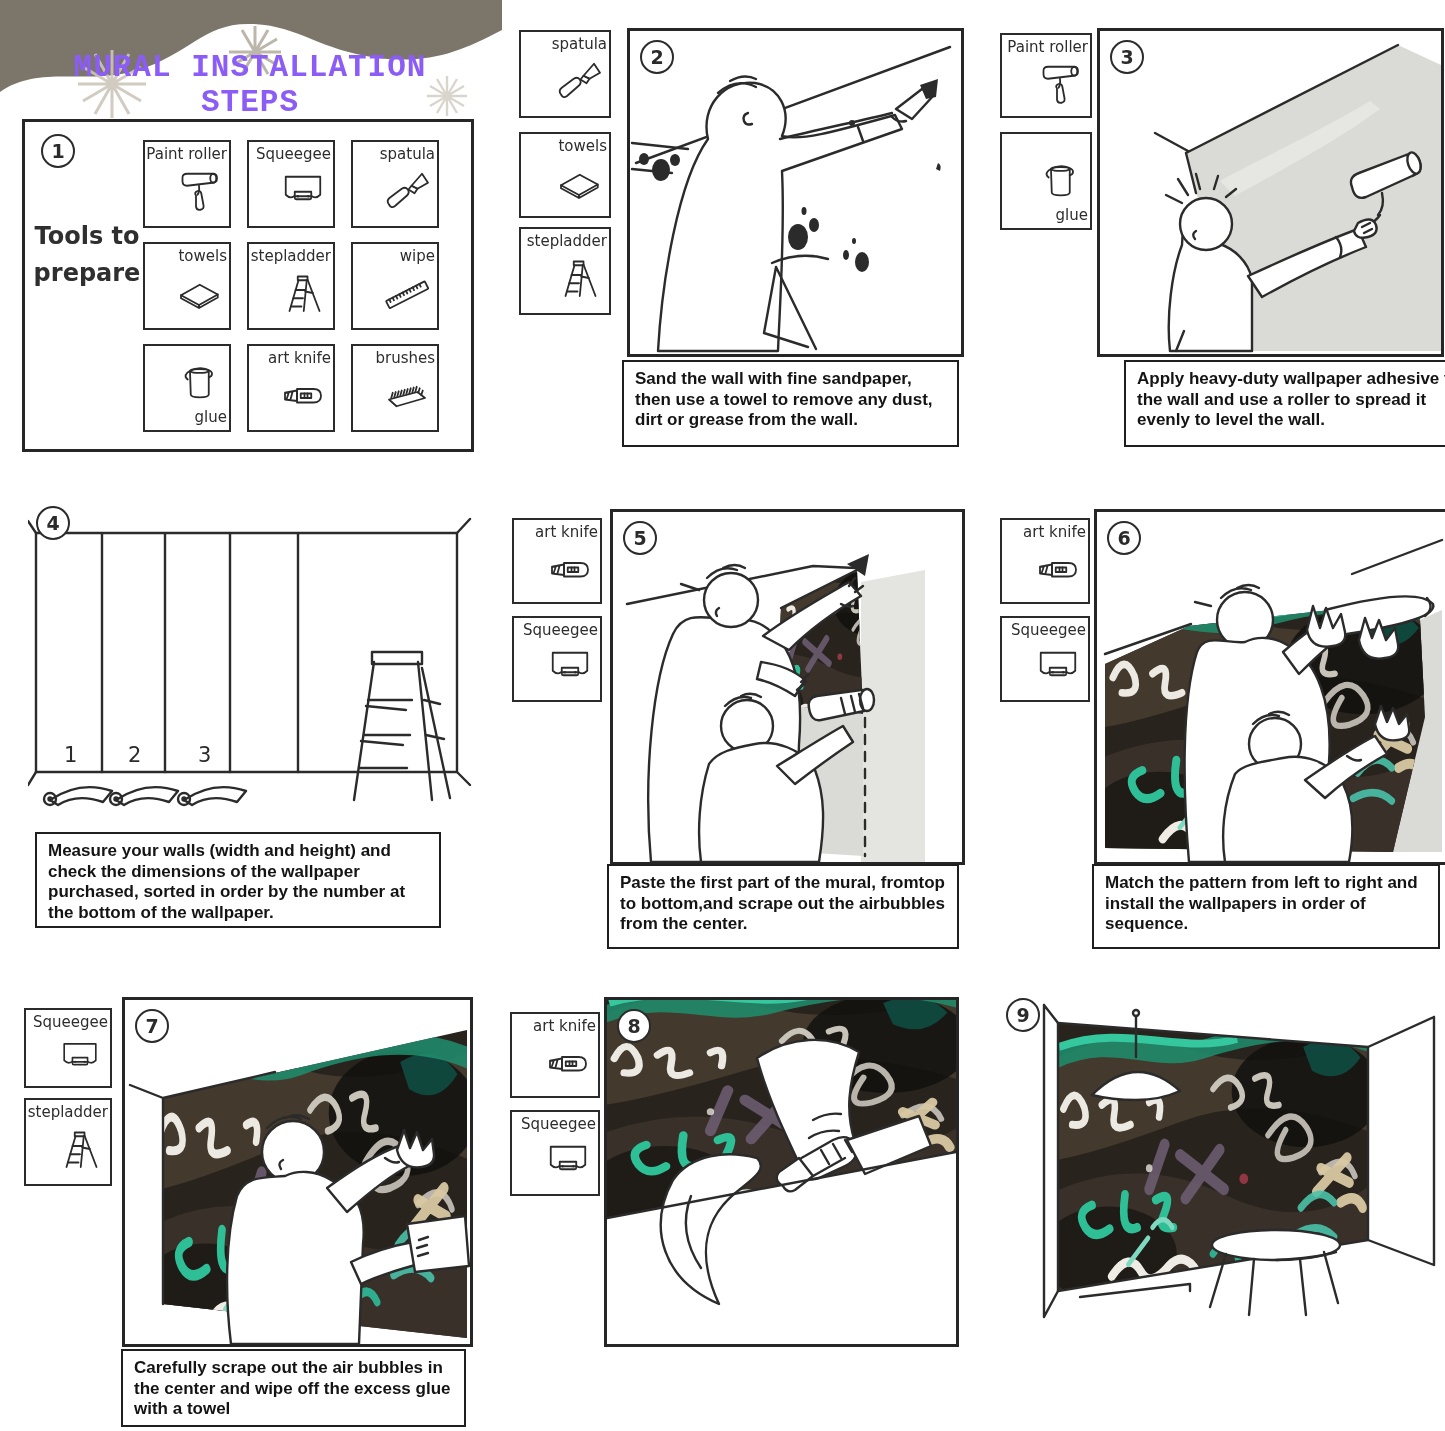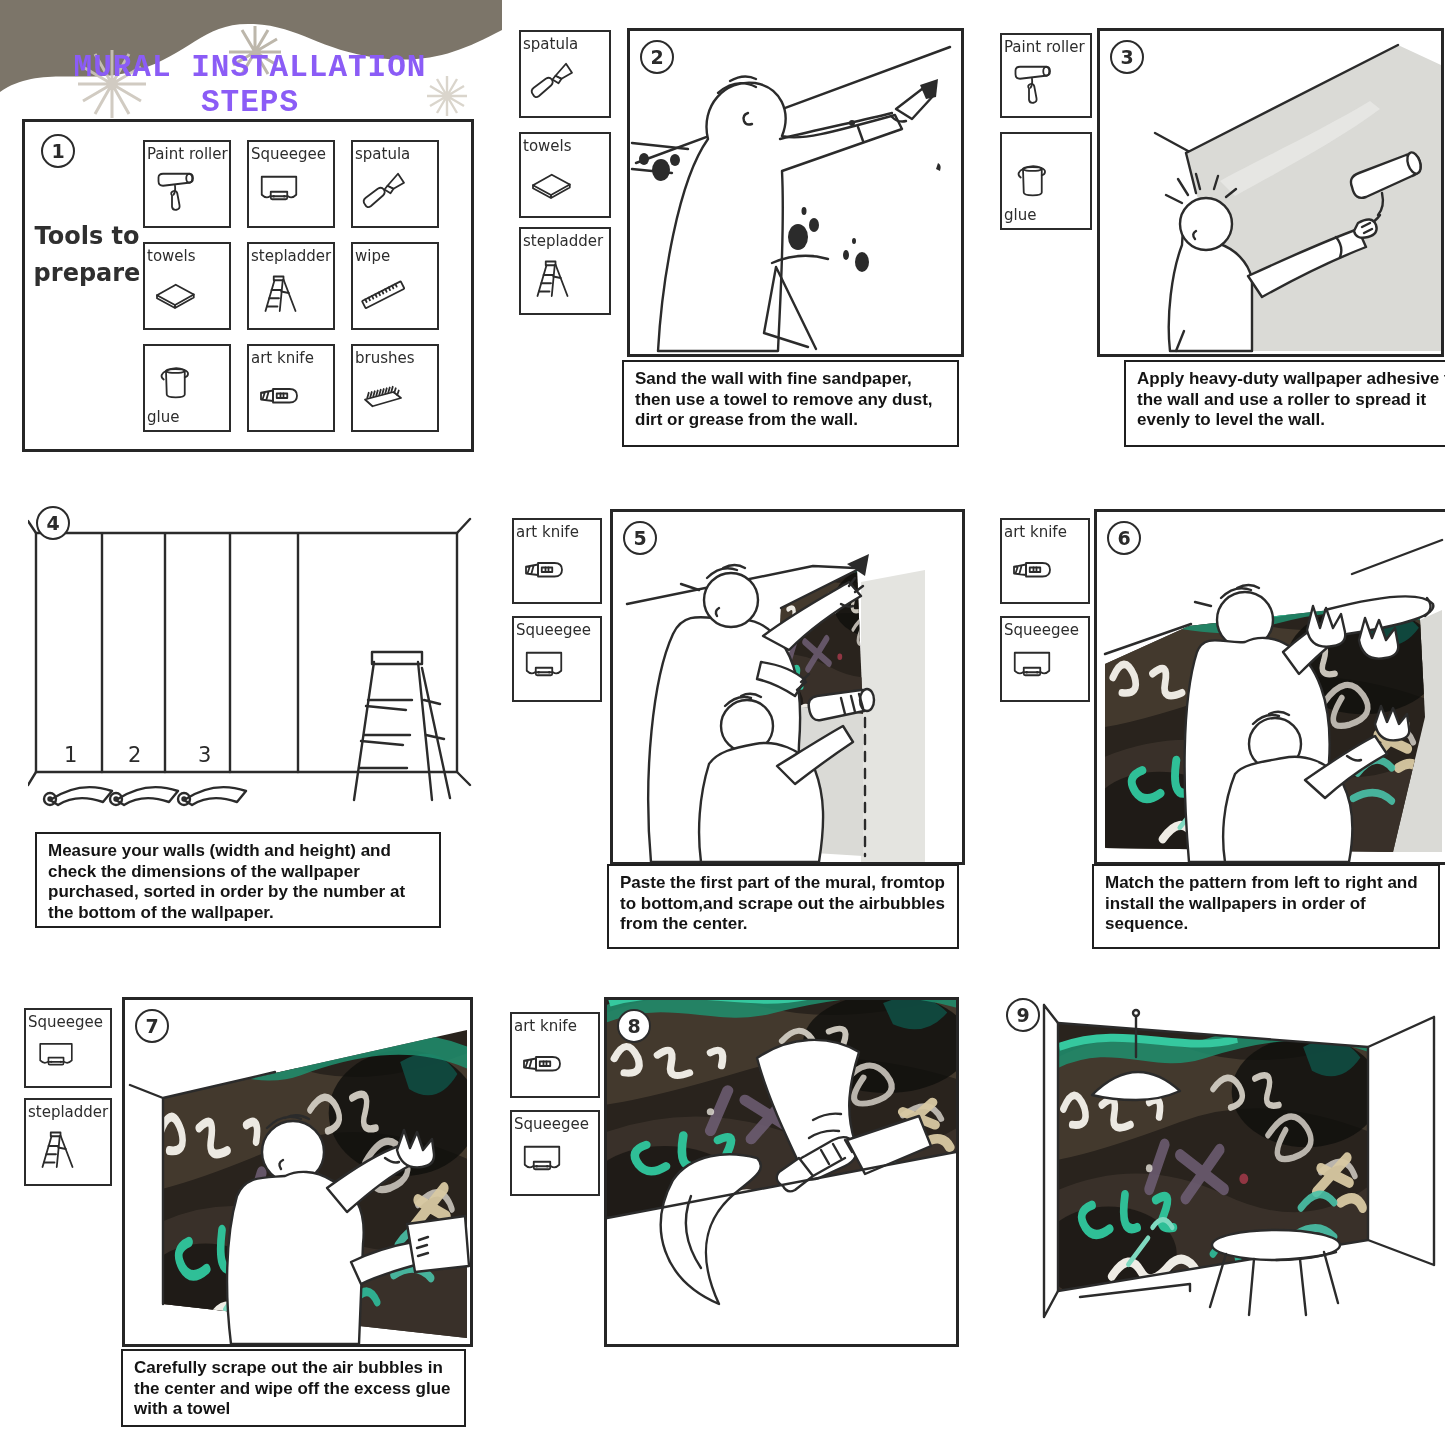--- a/index.html
+++ b/index.html
@@ -18,21 +18,21 @@
   
   .panel{position:absolute;border:3px solid #262626;background:#fff;}
   .illu{position:absolute;border:3px solid #262626;background:#fff;}
   .illu svg{display:block;width:100%;height:100%;}
   .caption{position:absolute;border:2.6px solid #1f1f1f;background:#fff;
            padding:7px 8px 5px 11px;font-size:17px;font-weight:700;line-height:1.22;
            color:#141414;box-sizing:border-box;}
   .caption.center{text-align:center;padding-left:6px;}
   
   .tool-box{position:absolute;border:2.6px solid #2b2b2b;background:#fff;box-sizing:border-box;
-            display:flex;flex-direction:column;align-items:flex-start;justify-content:flex-start;
+            display:flex;flex-direction:column;align-items:flex-end;justify-content:flex-start;
             padding:3px 2px;}
   .tool-box.label-bottom{flex-direction:column-reverse;}
   .tool-label{font-family:"DejaVu Sans",sans-serif;font-size:15px;color:#2d2d2d;
               white-space:nowrap;line-height:1.3;}
   .tool-ic{width:56px;height:48px;flex:0 0 auto;margin-top:2px;}
   .tools-caption{position:absolute;left:6px;top:96px;width:112px;text-align:center;
         font-family:"DejaVu Sans",sans-serif;font-size:24px;font-weight:bold;color:#2f2f2f;line-height:1.55;}
   .tgrid{position:absolute;left:118px;top:18px;display:grid;
          grid-template-columns:repeat(3,88px);grid-auto-rows:88px;gap:14px 16px;}
   .tgrid .tool-box{position:static;}

